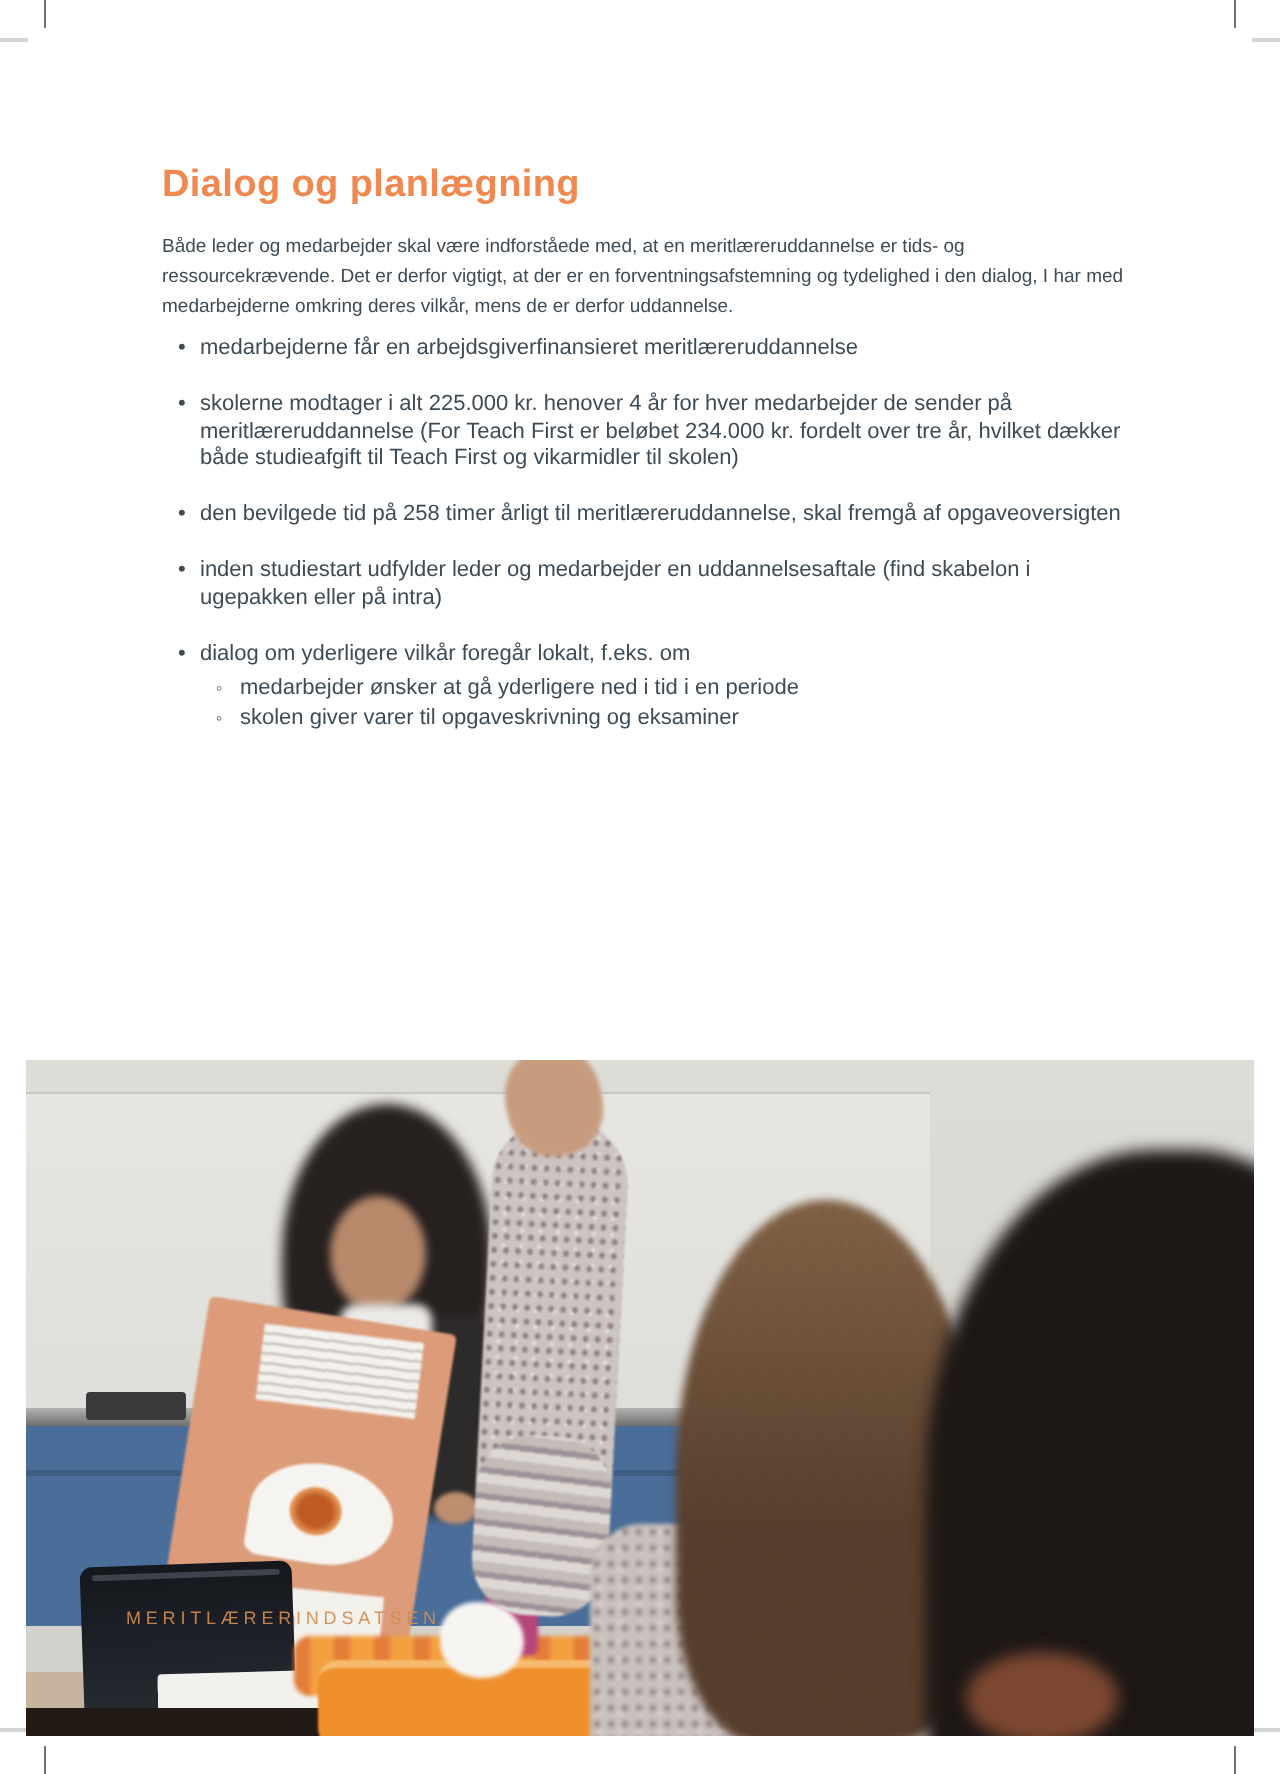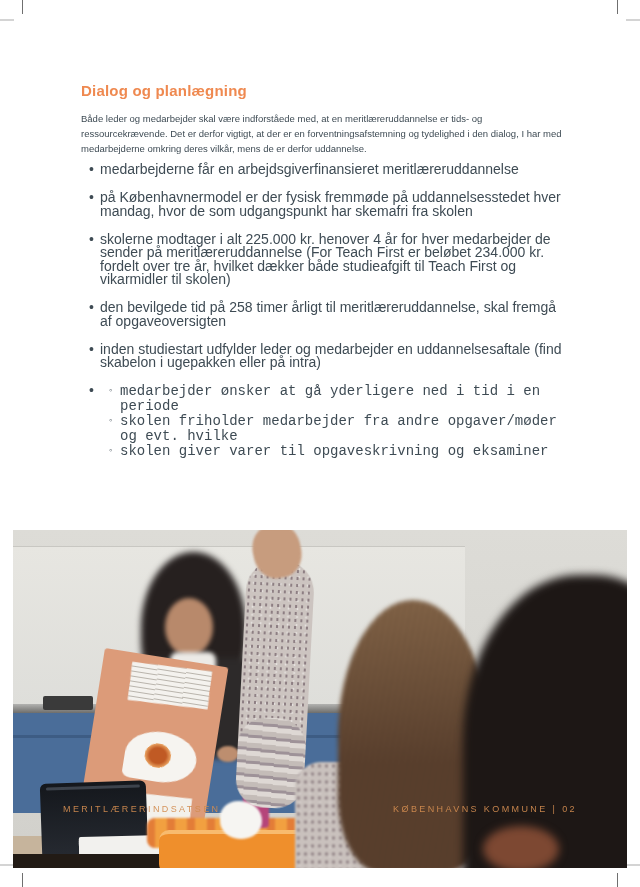--- a/index.html
+++ b/index.html
@@ -11,28 +11,28 @@
   .cm{position:absolute;}
   .cm.v{width:1px;height:14px;background:#6f6f6f;}
   .cm.h{width:14px;height:2px;background:#d4d4d4;}
   .cm.tl-v{left:22px;top:0;}   .cm.tr-v{left:617px;top:0;}
   .cm.bl-v{left:22px;top:873px;} .cm.br-v{left:617px;top:873px;}
   .cm.tl-h{left:0;top:19px;}   .cm.tr-h{left:626px;top:19px;}
   .cm.bl-h{left:0;top:864px;}  .cm.br-h{left:626px;top:864px;}
 
   
   .content{position:absolute;left:81px;top:82px;width:486px;}
-  h1.doc-heading{margin:0;font-size:15px;font-weight:bold;color:#EF8950;letter-spacing:.2px;}
+  h1.doc-heading{margin:0;font-size:19px;font-weight:bold;color:#EF8950;letter-spacing:.2px;}
   .intro{margin:12px 0 0;font-size:9.5px;line-height:15px;}
   .list-label{margin:23px 0 0;font-size:9.5px;line-height:13px;font-weight:bold;}
   ul.bullets{margin:7px 0 0;padding:0;list-style:none;}
-  ul.bullets>li{position:relative;padding-left:19px;font-size:14px;line-height:13.5px;margin-bottom:14.5px;}
+  ul.bullets>li{position:relative;padding-left:19px;font-size:11px;line-height:13.5px;margin-bottom:14.5px;}
   ul.bullets>li::before{content:"•";position:absolute;left:8px;top:0;}
   ul.sub{margin:3px 0 0;padding:0;list-style:none;}
-  ul.sub>li{position:relative;padding-left:20px;line-height:15px;margin:0;font-family:Liberation Mono, monospace;}
+  ul.sub>li{position:relative;padding-left:20px;line-height:15px;margin:0;}
   ul.sub>li::before{content:"◦";position:absolute;left:8px;top:0;font-size:9px;}
 
   
   .photo{position:absolute;left:13px;top:530px;width:614px;height:338px;overflow:hidden;background:#d8d6d1;}
   .photo *{position:absolute;}
   .wall{left:0;top:0;right:0;bottom:0;background:linear-gradient(#dddcd7,#d1d0cb);}
   .whiteboard{left:0;top:16px;width:452px;height:160px;background:linear-gradient(#e7e6e1,#dededa);border-top:1px solid #c8c7c2;}
   .board-rail{left:0;top:174px;width:452px;height:9px;background:linear-gradient(#b2b2b0,#6e6e6c);}
   .eraser{left:30px;top:166px;width:50px;height:14px;background:#3a3a3a;border-radius:2px;}
   .marker{left:100px;top:175px;width:46px;height:5px;background:#e9e9e9;border-radius:2px;}
@@ -114,28 +114,27 @@
   <div class="cm v bl-v"></div>
   <div class="cm h bl-h"></div>
   <div class="cm v br-v"></div>
   <div class="cm h br-h"></div>
 
   <div class="content">
     <h1 class="doc-heading">Dialog og planlægning</h1>
     <p class="intro">Både leder og medarbejder skal være indforståede med, at en meritlæreruddannelse er tids- og ressourcekrævende. Det er derfor vigtigt, at der er en forventningsafstemning og tydelighed i den dialog, I har med medarbejderne omkring deres vilkår, mens de er derfor uddannelse.</p>
     <ul class="bullets">
       <li><span>medarbejderne får en arbejdsgiverfinansieret meritlæreruddannelse</span></li>
-      <li><span>på Københavnermodel er der fysisk fremmøde på uddannelsesstedet hver mandag, hvor de som udgangspunkt har skemafri fra skolen</span></li>
       <li><span>skolerne modtager i alt 225.000 kr. henover 4 år for hver medarbejder de sender på meritlæreruddannelse (For Teach First er beløbet 234.000 kr. fordelt over tre år, hvilket dækker både studieafgift til Teach First og vikarmidler til skolen)</span></li>
       <li><span>den bevilgede tid på 258 timer årligt til meritlæreruddannelse, skal fremgå af opgaveoversigten</span></li>
       <li><span>inden studiestart udfylder leder og medarbejder en uddannelsesaftale (find skabelon i ugepakken eller på intra)</span></li>
       <li>
+        <span>dialog om yderligere vilkår foregår lokalt, f.eks. om</span>
         <ul class="sub">
           <li><span>medarbejder ønsker at gå yderligere ned i tid i en periode</span></li>
-          <li><span>skolen friholder medarbejder fra andre opgaver/møder og evt. hvilke</span></li>
           <li><span>skolen giver varer til opgaveskrivning og eksaminer</span></li>
         </ul>
       </li>
     </ul>
   </div>
 
   <div class="photo">
     <div class="wall"></div>
     <div class="whiteboard"></div>
     <div class="board-rail"></div>
@@ -180,17 +179,16 @@
       <div class="sleeve-cuff"></div>
     </div>
     <div class="hand"></div>
     <div class="sweater-body"></div>
     <div class="head-brown"></div>
     <div class="head-dark"></div>
     <div class="ear-patch"></div>
 
     <div class="photo-footer">
       <span>MERITLÆRERINDSATSEN 2024</span>
-      <span>KØBENHAVNS KOMMUNE | 02</span>
     </div>
   </div>
 
 </div>
 
 </body></html>

